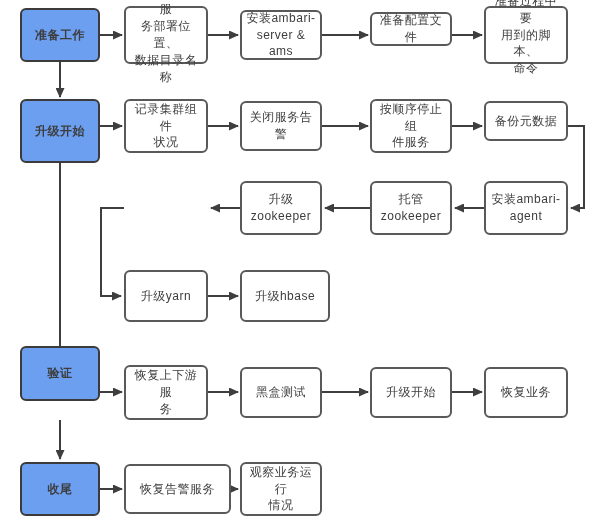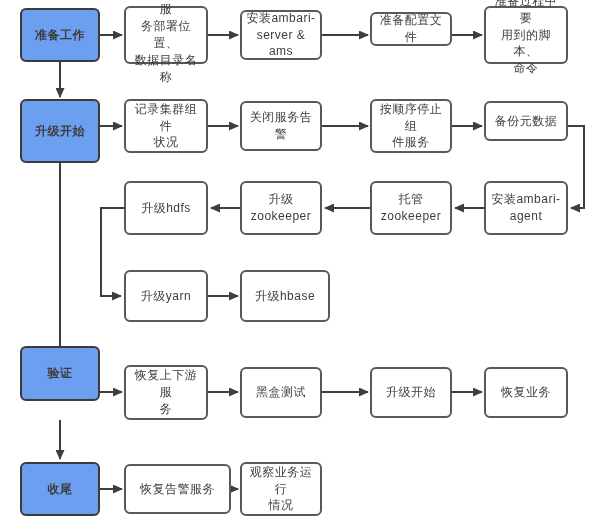--- a/index.html
+++ b/index.html
@@ -85,21 +85,20 @@
 命令</div>
 
   <div class="node stage" style="left:20px;top:99px;width:80px;height:64px">升级开始</div>
   <div class="node" style="left:124px;top:99px;width:84px;height:54px">记录集群组件
 状况</div>
   <div class="node" style="left:240px;top:101px;width:82px;height:50px">关闭服务告警</div>
   <div class="node" style="left:370px;top:99px;width:82px;height:54px">按顺序停止组
 件服务</div>
   <div class="node" style="left:484px;top:101px;width:84px;height:40px">备份元数据</div>
 
-  <div class="node" style="left:124px;top:181px;width:84px;height:54px">升级hdfs</div>
   <div class="node" style="left:240px;top:181px;width:82px;height:54px">升级
 zookeeper</div>
   <div class="node" style="left:370px;top:181px;width:82px;height:54px">托管
 zookeeper</div>
   <div class="node" style="left:484px;top:181px;width:84px;height:54px">安装ambari-
 agent</div>
 
   <div class="node" style="left:124px;top:270px;width:84px;height:52px">升级yarn</div>
   <div class="node" style="left:240px;top:270px;width:90px;height:52px">升级hbase</div>
 

